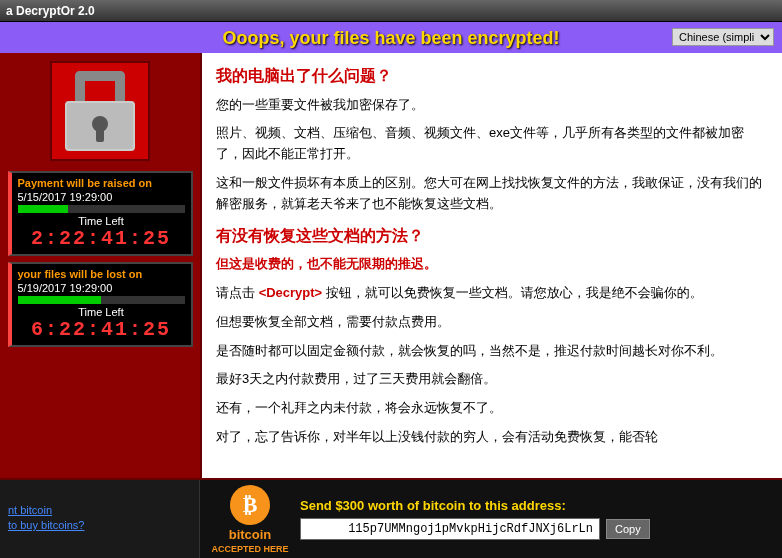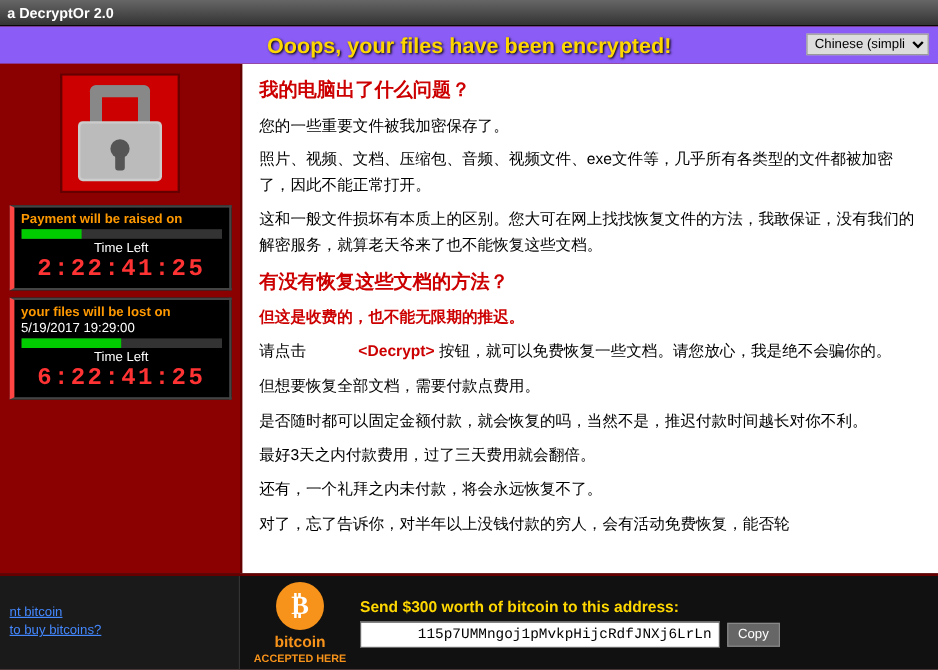--- a/index.html
+++ b/index.html
@@ -165,21 +165,20 @@
     .right-panel p {
       margin-bottom: 8px;
     }
     .highlight-red {
       color: #cc0000;
       font-weight: bold;
     }
     .decrypt-btn-inline {
       color: #cc0000;
       font-weight: bold;
-      margin-left: 40px;
     }
 
     
     .bottom-bar {
       background: #1a1a1a;
       height: 80px;
       display: flex;
       align-items: stretch;
       border-top: 2px solid #600;
     }
@@ -310,20 +309,21 @@
           <rect x="5" y="35" width="70" height="50" rx="4" fill="#ccc"></rect>
           <rect x="7" y="37" width="66" height="46" rx="3" fill="#bbb"></rect>
 
           <circle cx="40" cy="58" r="8" fill="#555"></circle>
           <rect x="36" y="62" width="8" height="14" rx="2" fill="#555"></rect>
         </svg>
       </div>
 
       <div class="timer-box timer-box-red">
         <div class="timer-label">Payment will be raised on</div>
+        <div class="timer-date">5/15/2017 19:29:00</div>
         <div class="progress-bar-container">
           <div class="progress-bar-fill"></div>
         </div>
         <div class="timer-left-label">Time Left</div>
         <div class="timer-digits">2:22:41:25</div>
       </div>
 
       <div class="timer-box timer-box-red">
         <div class="timer-label">your files will be lost on</div>
         <div class="timer-date">5/19/2017 19:29:00</div>

